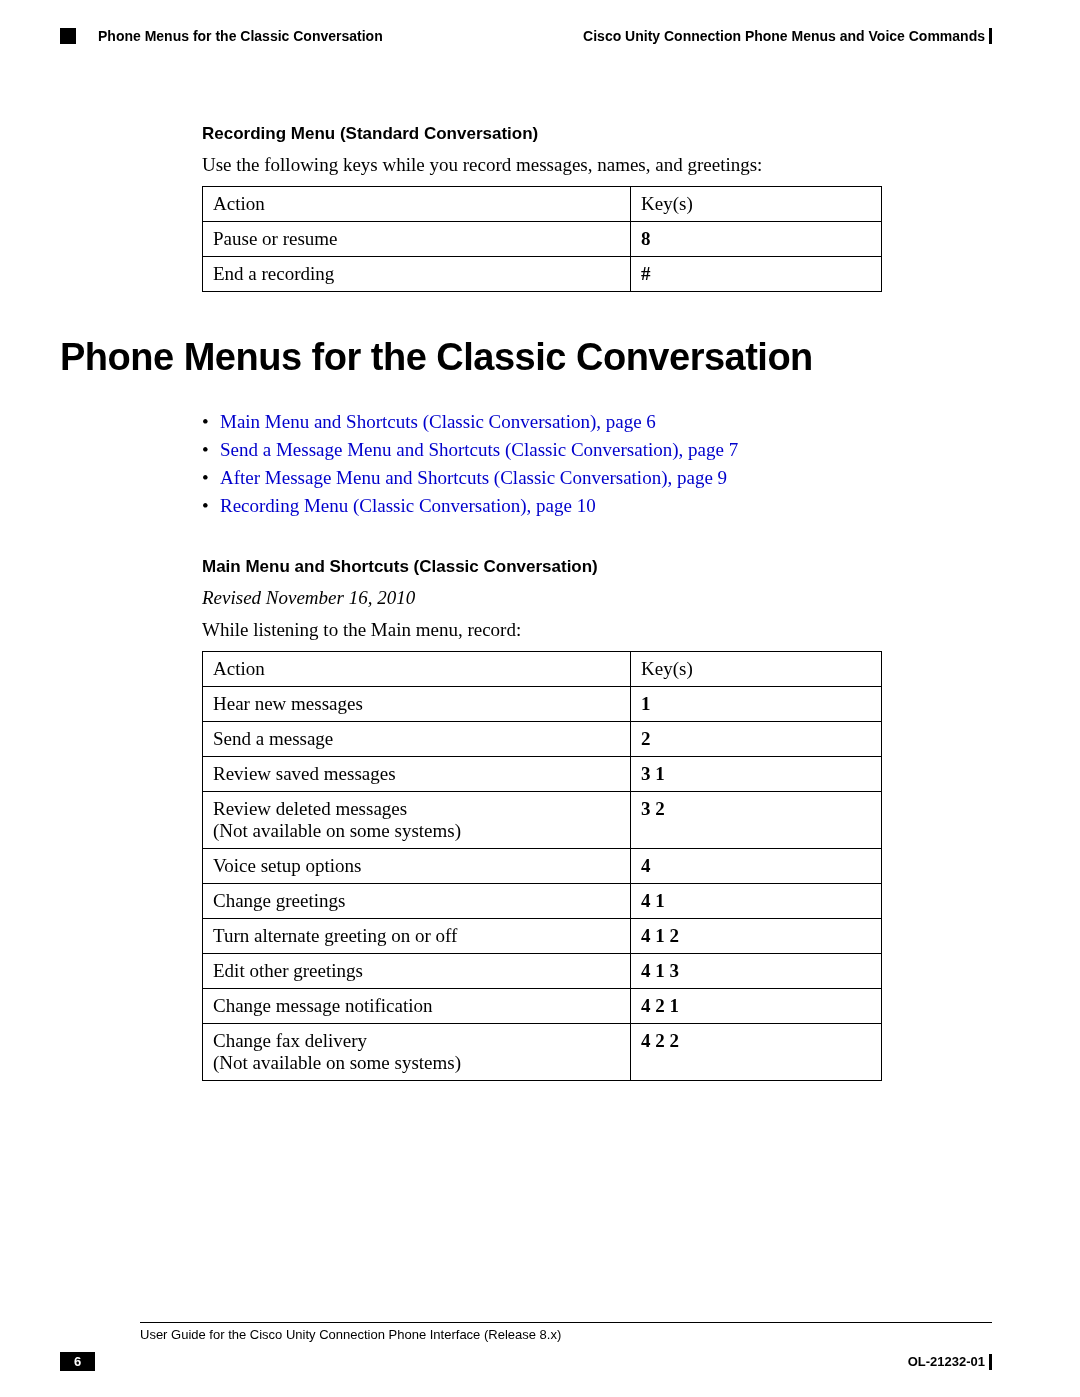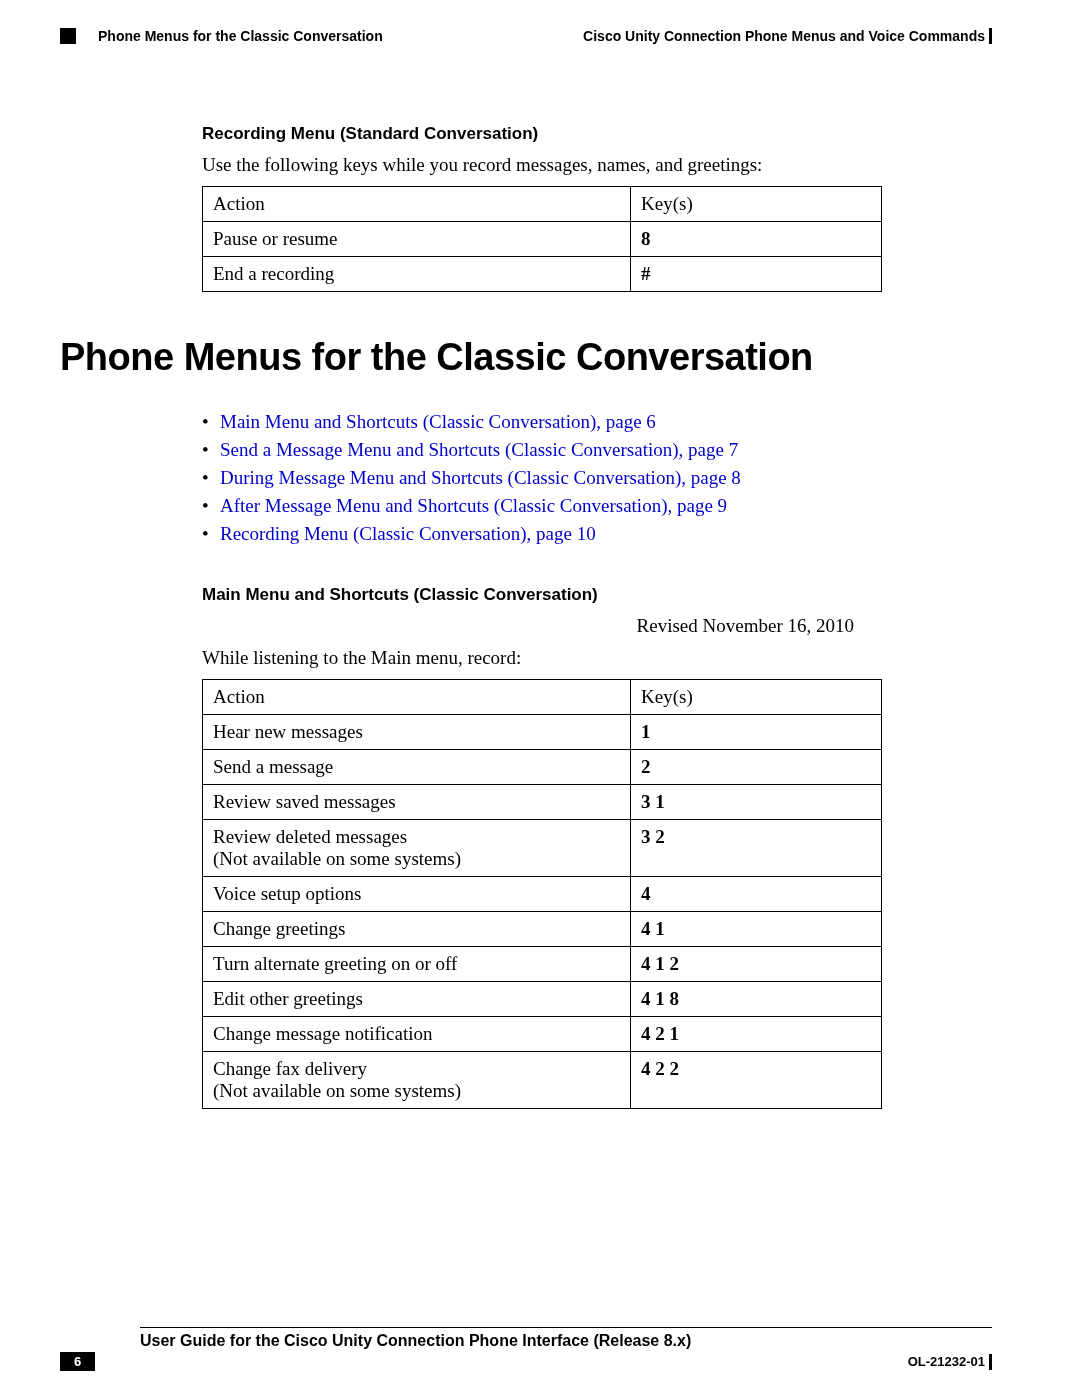--- a/index.html
+++ b/index.html
@@ -55,21 +55,21 @@
     font-weight: bold;
     font-size: 17px;
     margin-top: 80px;
     margin-bottom: 10px;
   }
   .body-text {
     font-size: 19px;
     margin: 6px 0 10px 0;
   }
   .italic {
-    text-align: right;
+    font-style: italic;
   }
   table.grid {
     border-collapse: collapse;
     width: 680px;
     margin-top: 6px;
   }
   table.grid td {
     border: 1px solid #000;
     padding: 6px 10px;
     font-size: 19px;
@@ -116,24 +116,24 @@
     left: 60px;
     right: 40px;
   }
   .footer-line {
     border-top: 1px solid #000;
     margin-bottom: 4px;
     margin-left: 80px;
   }
   .footer-title {
     font-family: Arial, Helvetica, sans-serif;
-    font-weight: bold;
-    font-size: 16px;
+    font-weight: normal;
+    font-size: 13px;
     margin-left: 80px;
-    margin-bottom: 2px;
+    margin-bottom: 10px;
   }
   .footer-row {
     display: flex;
     align-items: center;
     justify-content: space-between;
   }
   .page-num-box {
     background: #000;
     color: #fff;
     font-family: Arial, Helvetica, sans-serif;
@@ -189,21 +189,20 @@
     </tbody>
       </table>
   </div>
 
   <h1 class="section-title">Phone Menus for the Classic Conversation</h1>
 
   <div class="content">
     <ul class="bullets">
       <li><a href="#">Main Menu and Shortcuts (Classic Conversation),  page 6</a></li>
       <li><a href="#">Send a Message Menu and Shortcuts (Classic Conversation),  page 7</a></li>
-      <li><a href="#">During Message Menu and Shortcuts (Classic Conversation),  page 8</a></li>
       <li><a href="#">After Message Menu and Shortcuts (Classic Conversation),  page 9</a></li>
       <li><a href="#">Recording Menu (Classic Conversation),  page 10</a></li>
     </ul>
 
     <div class="section-sub" style="margin-top:40px">Main Menu and Shortcuts (Classic Conversation)</div>
     <div class="body-text italic">Revised November 16, 2010</div>
     <div class="body-text">While listening to the Main menu, record:</div>
 
     <table class="grid">
       <tbody>
@@ -237,21 +236,21 @@
       <tr>
         <td><span>Change greetings</span></td>
         <td class="key"><b>4 1</b></td>
       </tr>
       <tr>
         <td><span>Turn alternate greeting on or off</span></td>
         <td class="key"><b>4 1 2</b></td>
       </tr>
       <tr>
         <td><span>Edit other greetings</span></td>
-        <td class="key"><b>4 1 8</b></td>
+        <td class="key"><b>4 1 3</b></td>
       </tr>
       <tr>
         <td><span>Change message notification</span></td>
         <td class="key"><b>4 2 1</b></td>
       </tr>
       <tr>
         <td>
           <span>Change fax delivery</span><br>
           <span class="note">(Not available on some systems)</span>
         </td>

